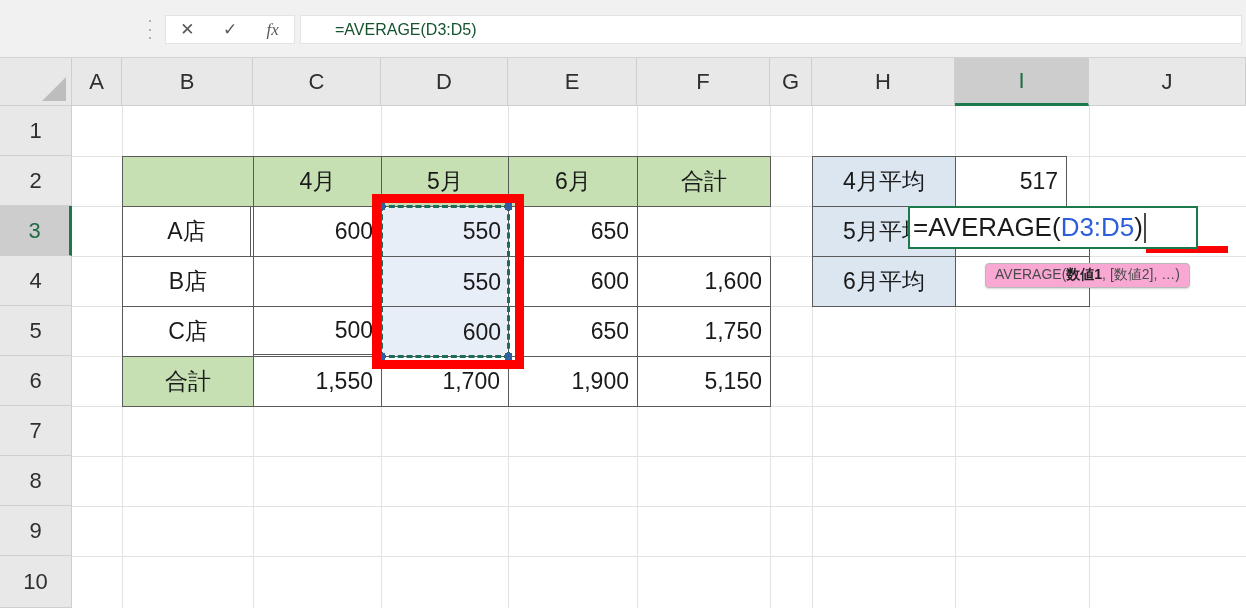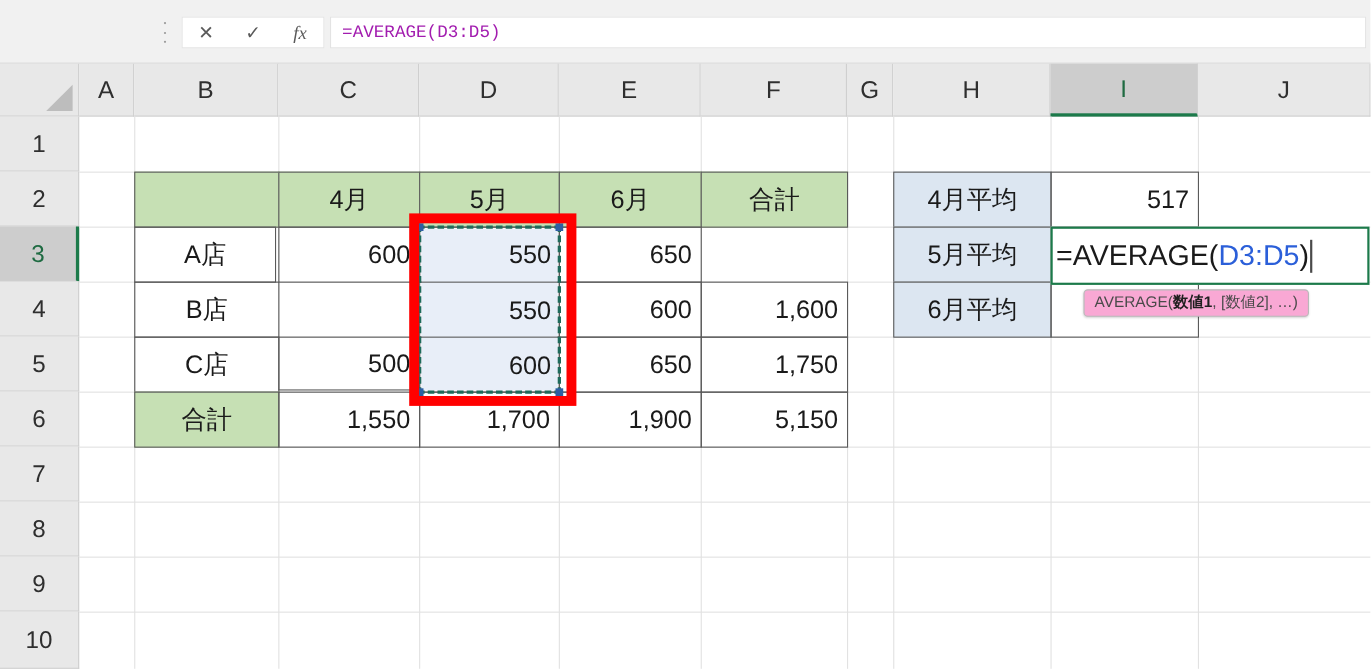--- a/index.html
+++ b/index.html
@@ -47,22 +47,23 @@
     font-size: 17px;
   }
   #fbtns .fb.fx { font-style: italic; font-family: "Liberation Serif", serif; font-size: 17px; text-align: center; }
 
   #fxinput {
     position: absolute; left: 300px; top: 15px; right: 4px; height: 29px;
     background: #ffffff; border: 1px solid #e3e3e3;
     display: flex; align-items: center;
   }
   #fxinput .fxtext {
-    font-size: 16px; color: #a21caf; padding-left: 10px;
-    font-family: Liberation Mono, monospace;
+    font-size: 16px; color: #14532d; padding-left: 10px;
+    font-family: Liberation Sans, sans-serif;
+    margin-left: 24px;
   }
 
   
   #grid {
     position: absolute; left: 0; top: 58px; width: 1246px; height: 552px;
     background: #ffffff;
   }
   #corner {
     position: absolute; left: 0; top: 0; width: 72px; height: 48px;
     background: #e8e8e8; border-right: 1px solid #cfcfcf; border-bottom: 1px solid #cfcfcf;
@@ -376,31 +377,31 @@
     <div class="cell blue bordered c" style="left:812px; top:98px;  width:144px; height:51px;">
         <span>4月平均</span>
       </div>
     <div class="cell blue bordered c" style="left:812px; top:148px; width:144px; height:51px;">
         <span>5月平均</span>
       </div>
     <div class="cell blue bordered c" style="left:812px; top:198px; width:144px; height:51px;">
         <span>6月平均</span>
       </div>
 
-    <div class="cell bordered r" style="left:955px; top:98px;  width:135px; height:51px;text-align:right;">
+    <div class="cell bordered r" style="left:955px; top:98px;  width:112px; height:51px;text-align:right;">
         <span>517</span>
       </div>
     <div class="cell bordered r" style="left:955px; top:148px; width:135px; height:51px;">
         <span></span>
       </div>
     <div class="cell bordered r" style="left:955px; top:198px; width:135px; height:51px;">
         <span></span>
       </div>
 
-    <div id="editcell" style="left:955px; top:148px; width:290px; height:53px;">
+    <div id="editcell" style="left:908px; top:148px; width:290px; height:43px;">
       <span>=AVERAGE(</span>
         <span class="refblue">D3:D5</span>
         <span>)</span>
         <span class="caret"></span>
     </div>
 
     <div class="annot-underline" style="left:1146px; top:188px; width:82px;"></div>
 
     <div id="tooltip" style="left:985px; top:205px;">
       <span>AVERAGE(</span><b>数値1</b><span>, [数値2], …)</span>

